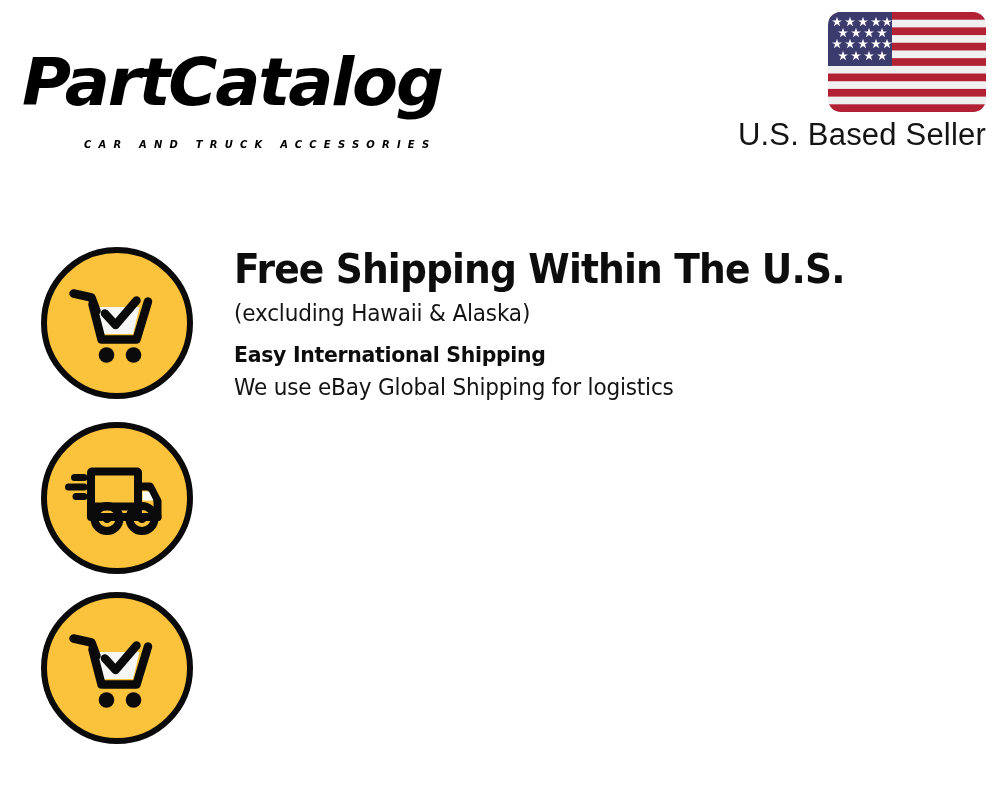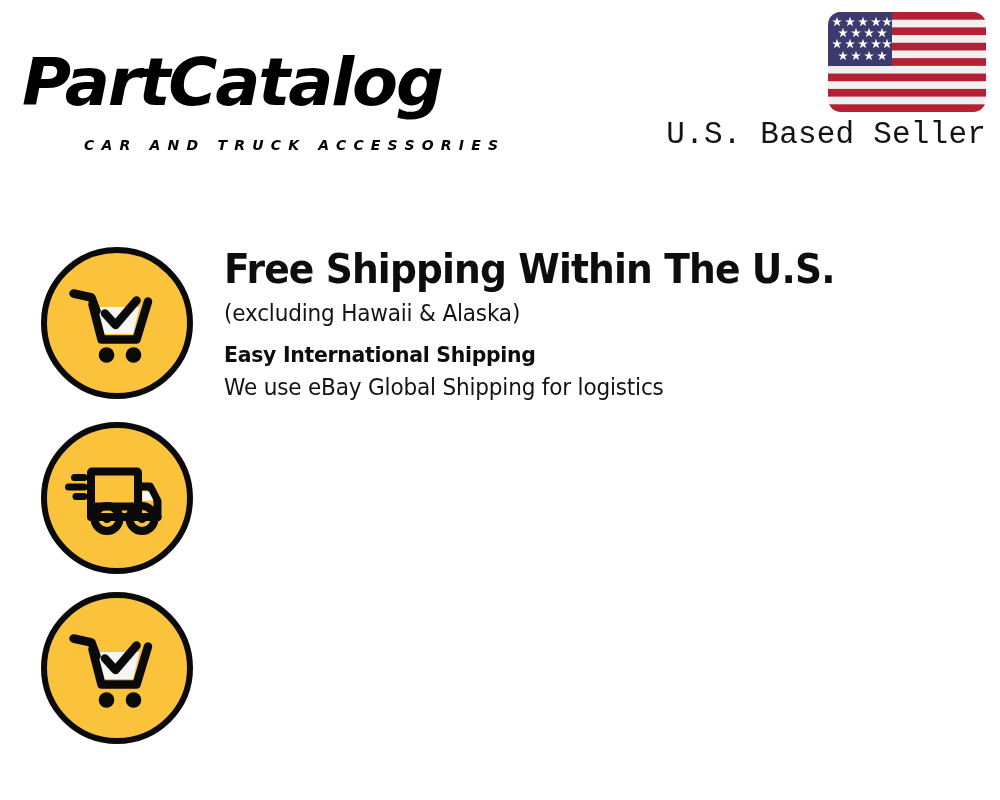--- a/index.html
+++ b/index.html
@@ -48,21 +48,21 @@
     transform-origin: left top;
     white-space: nowrap;
   }
   .brand-tagline {
     position: absolute;
     left: 62px;
     top: 90px;
     font-family: "DejaVu Sans", sans-serif;
     font-weight: 700;
     font-style: italic;
-    font-size: 14px;
+    font-size: 10px;
     letter-spacing: 7.2px;
     line-height: 18px;
     color: #000000;
     white-space: nowrap;
     transform: scaleY(1.02);
     transform-origin: left top;
     text-align: center;
   }
 
   
@@ -76,21 +76,21 @@
   .flag-svg {
     display: block;
     width: 158px;
     height: 100px;
   }
 
   .seller-label {
     position: absolute;
     right: 14px;
     top: 116px;
-    font-family: Liberation Mono, monospace;
+    font-family: Liberation Sans, sans-serif;
     font-weight: 400;
     font-size: 31px;
     line-height: 38px;
     color: #141414;
     letter-spacing: 0.2px;
     white-space: nowrap;
     text-align: right;
   }
 
   
@@ -124,21 +124,21 @@
     display: flex;
     align-items: center;
     justify-content: center;
   }
   .icon-badge svg {
     display: block;
   }
 
   .feature-text {
     flex: 1 1 auto;
-    margin-left: 31px;
+    margin-left: 41px;
     padding-right: 8px;
   }
 
   .f-title {
     font-family: "DejaVu Sans", sans-serif;
     font-weight: 700;
     font-size: 40px;
     line-height: 50px;
     letter-spacing: -0.9px;
     color: #0d0d0d;

